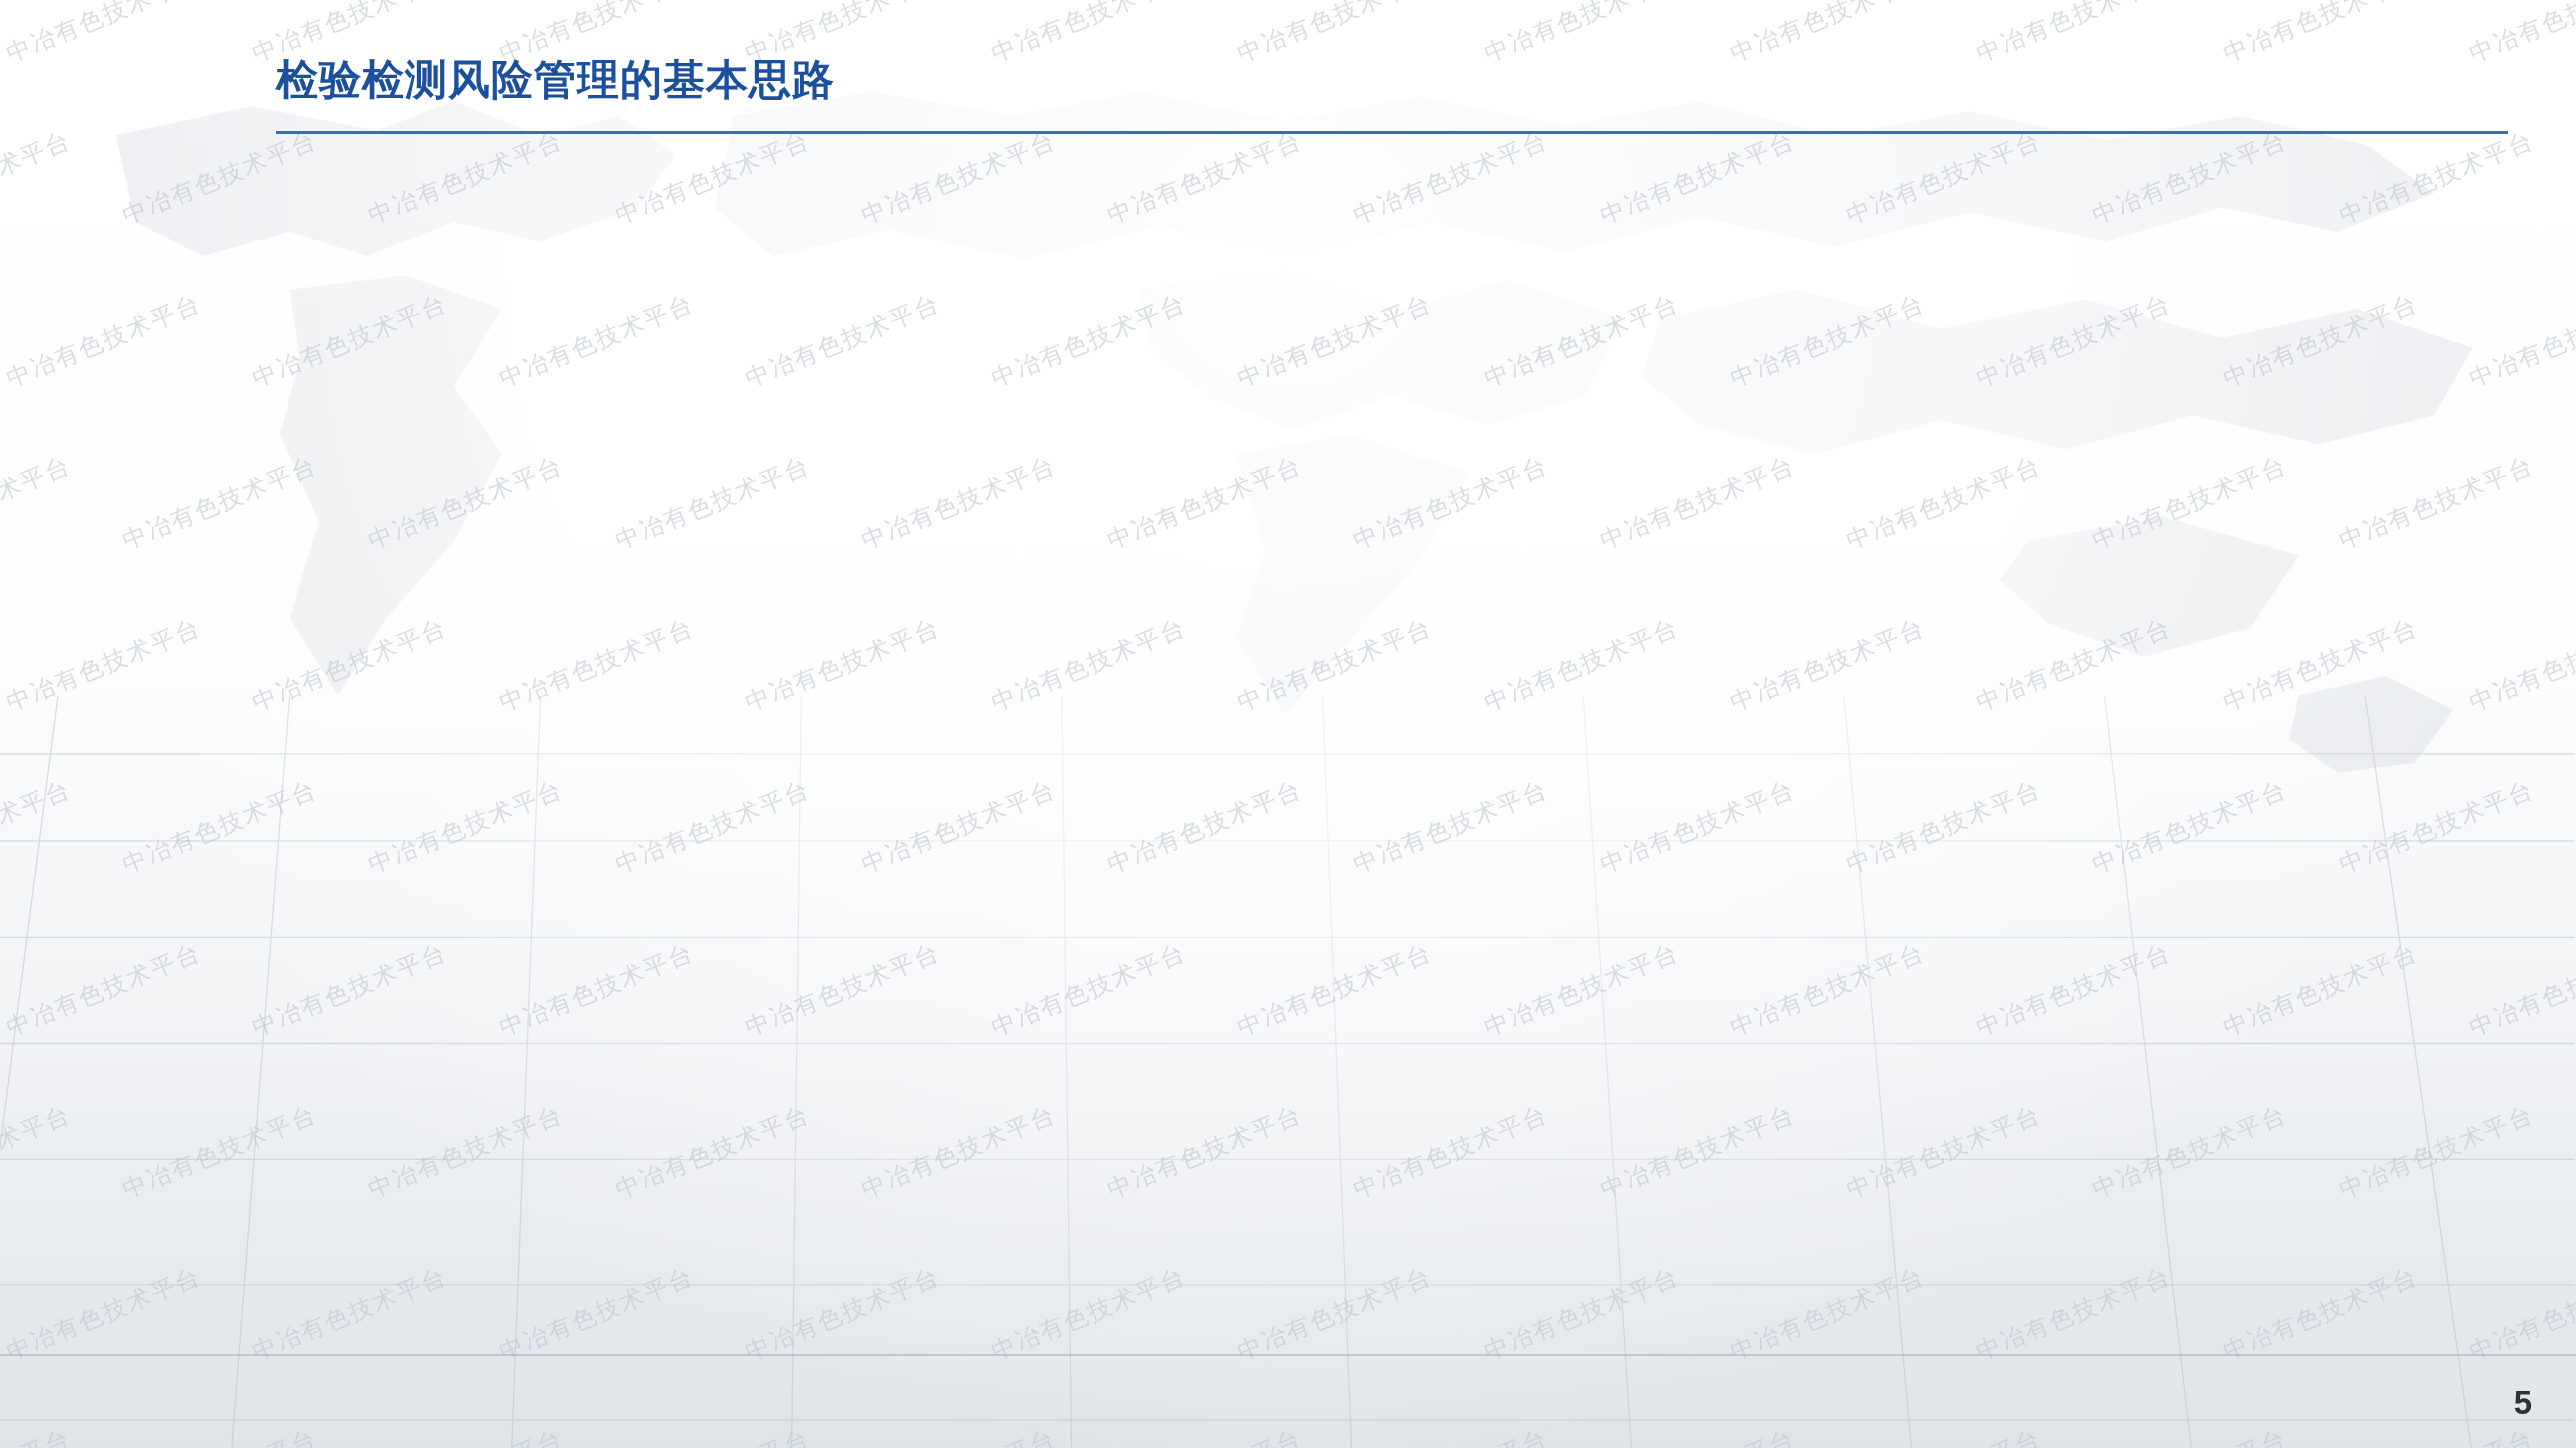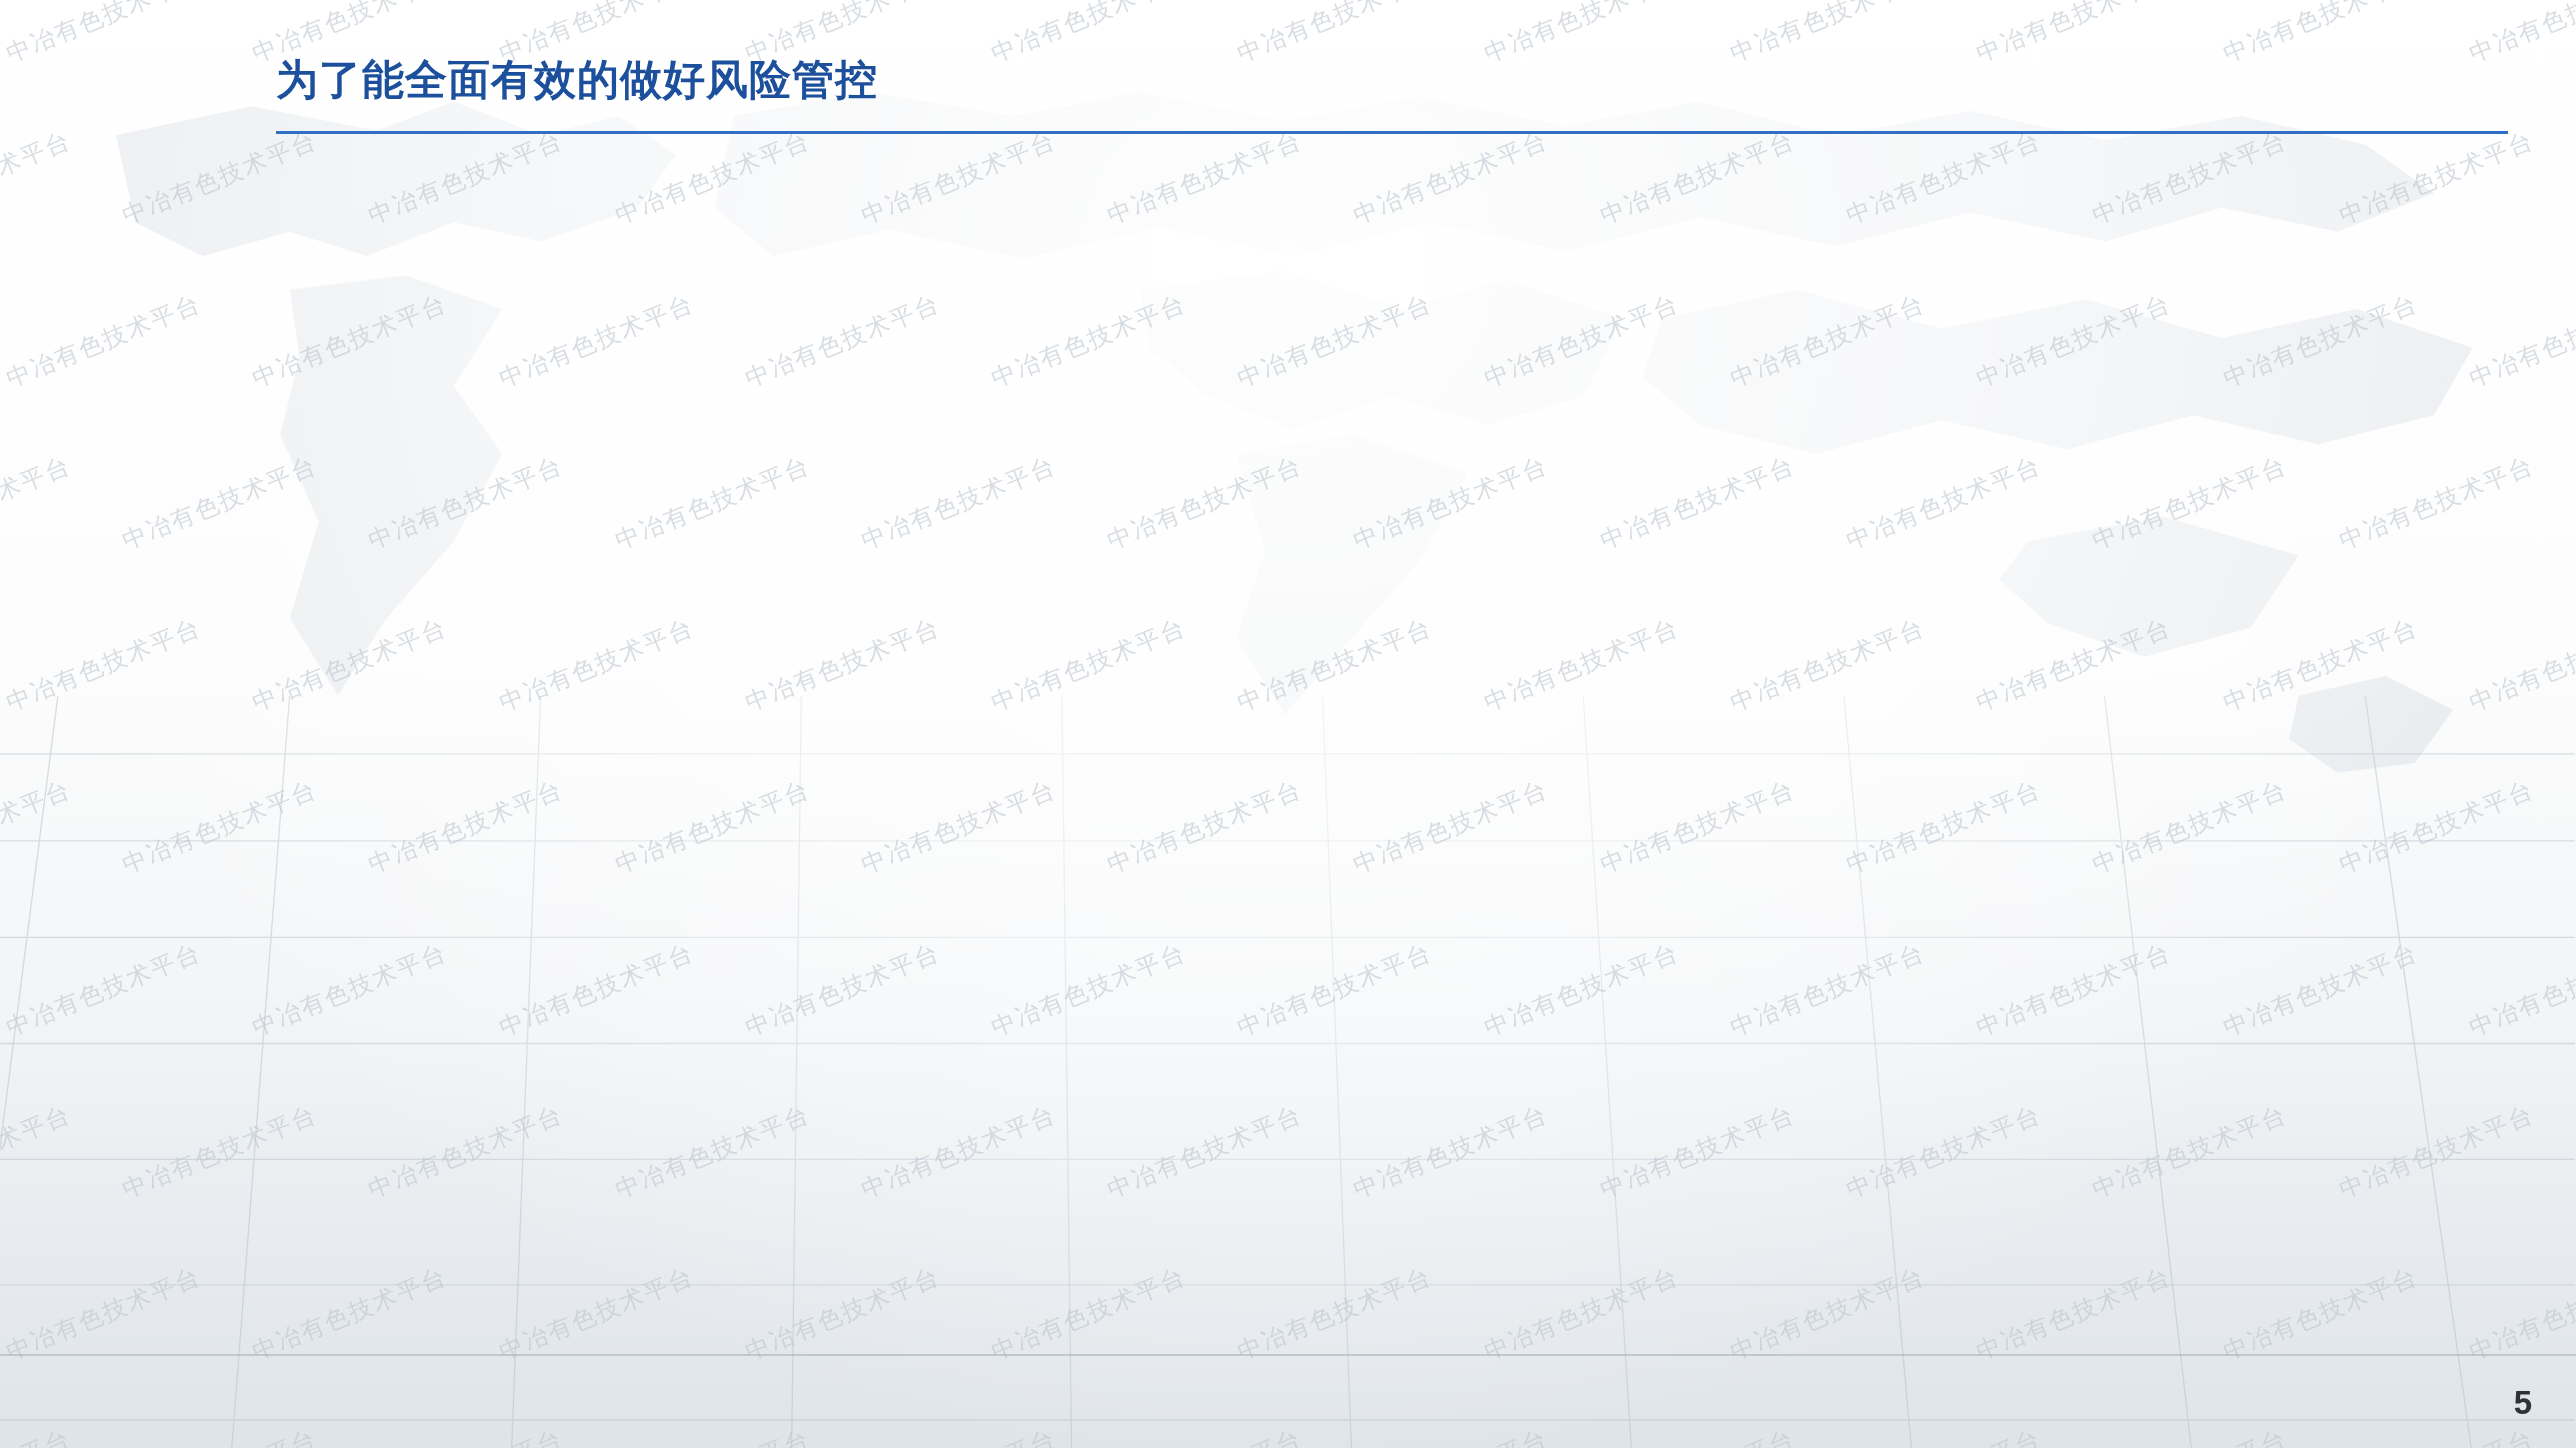--- a/index.html
+++ b/index.html
@@ -291,21 +291,21 @@
       <div class="wm" style="left: 855px; top: 1460px; color: rgb(185, 195, 204);">中冶有色技术平台</div>
       <div class="wm" style="left: 1101px; top: 1460px; color: rgb(185, 195, 204);">中冶有色技术平台</div>
       <div class="wm" style="left: 1347px; top: 1460px; color: rgb(185, 195, 204);">中冶有色技术平台</div>
       <div class="wm" style="left: 1594px; top: 1460px; color: rgb(185, 195, 204);">中冶有色技术平台</div>
       <div class="wm" style="left: 1840px; top: 1460px; color: rgb(185, 195, 204);">中冶有色技术平台</div>
       <div class="wm" style="left: 2086px; top: 1460px; color: rgb(185, 195, 204);">中冶有色技术平台</div>
       <div class="wm" style="left: 2333px; top: 1460px; color: rgb(185, 195, 204);">中冶有色技术平台</div>
     </div>
 
   <div class="header">
-    <div class="slide-title">为了能全面有效的做好风险管控</div>
+    <div class="slide-title">检验检测风险管理的基本思路</div>
     <div class="title-rule"></div>
   </div>
 
 
   <div class="footer-rule"></div>
   <div class="page-number">5</div>
 </div>
 
 
 </body></html>

